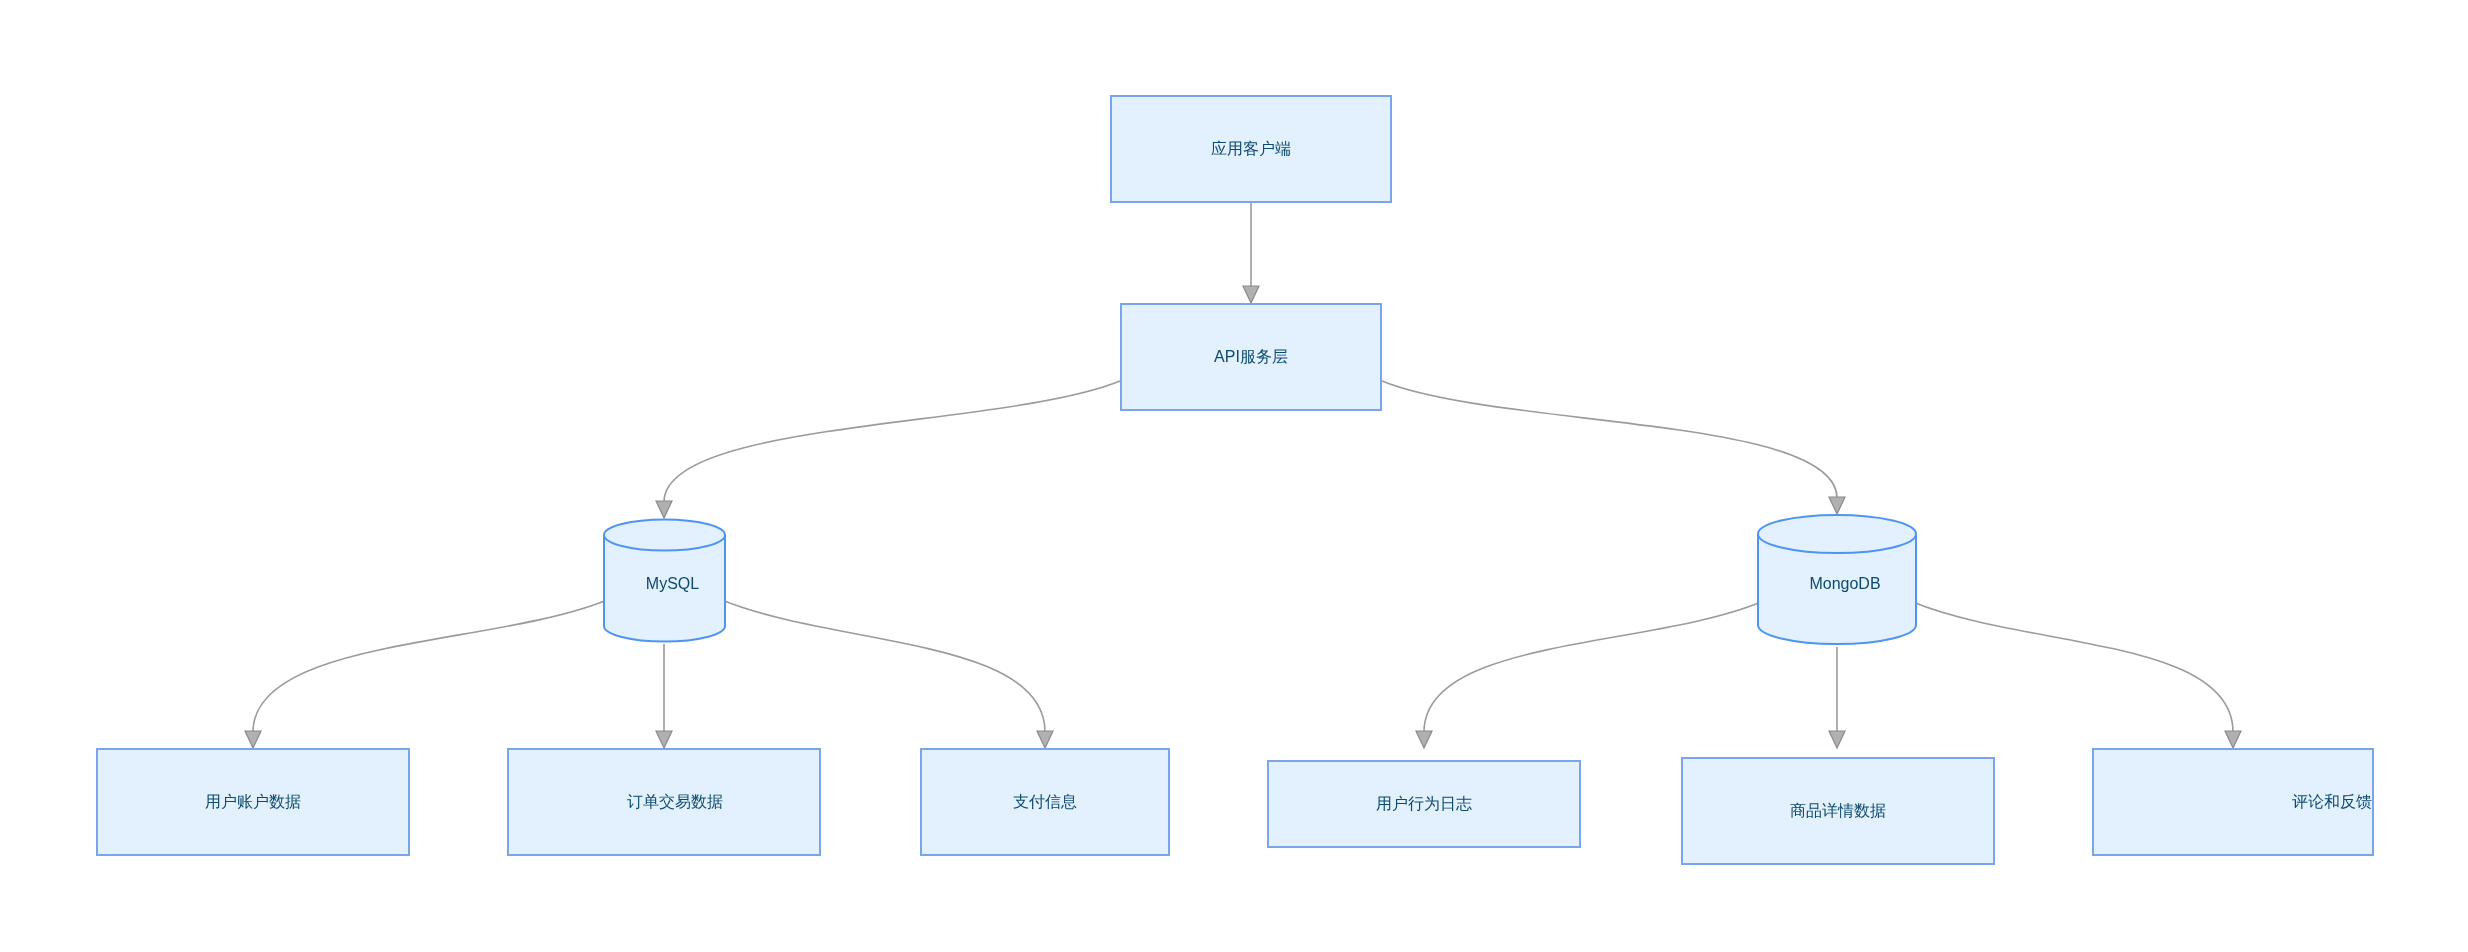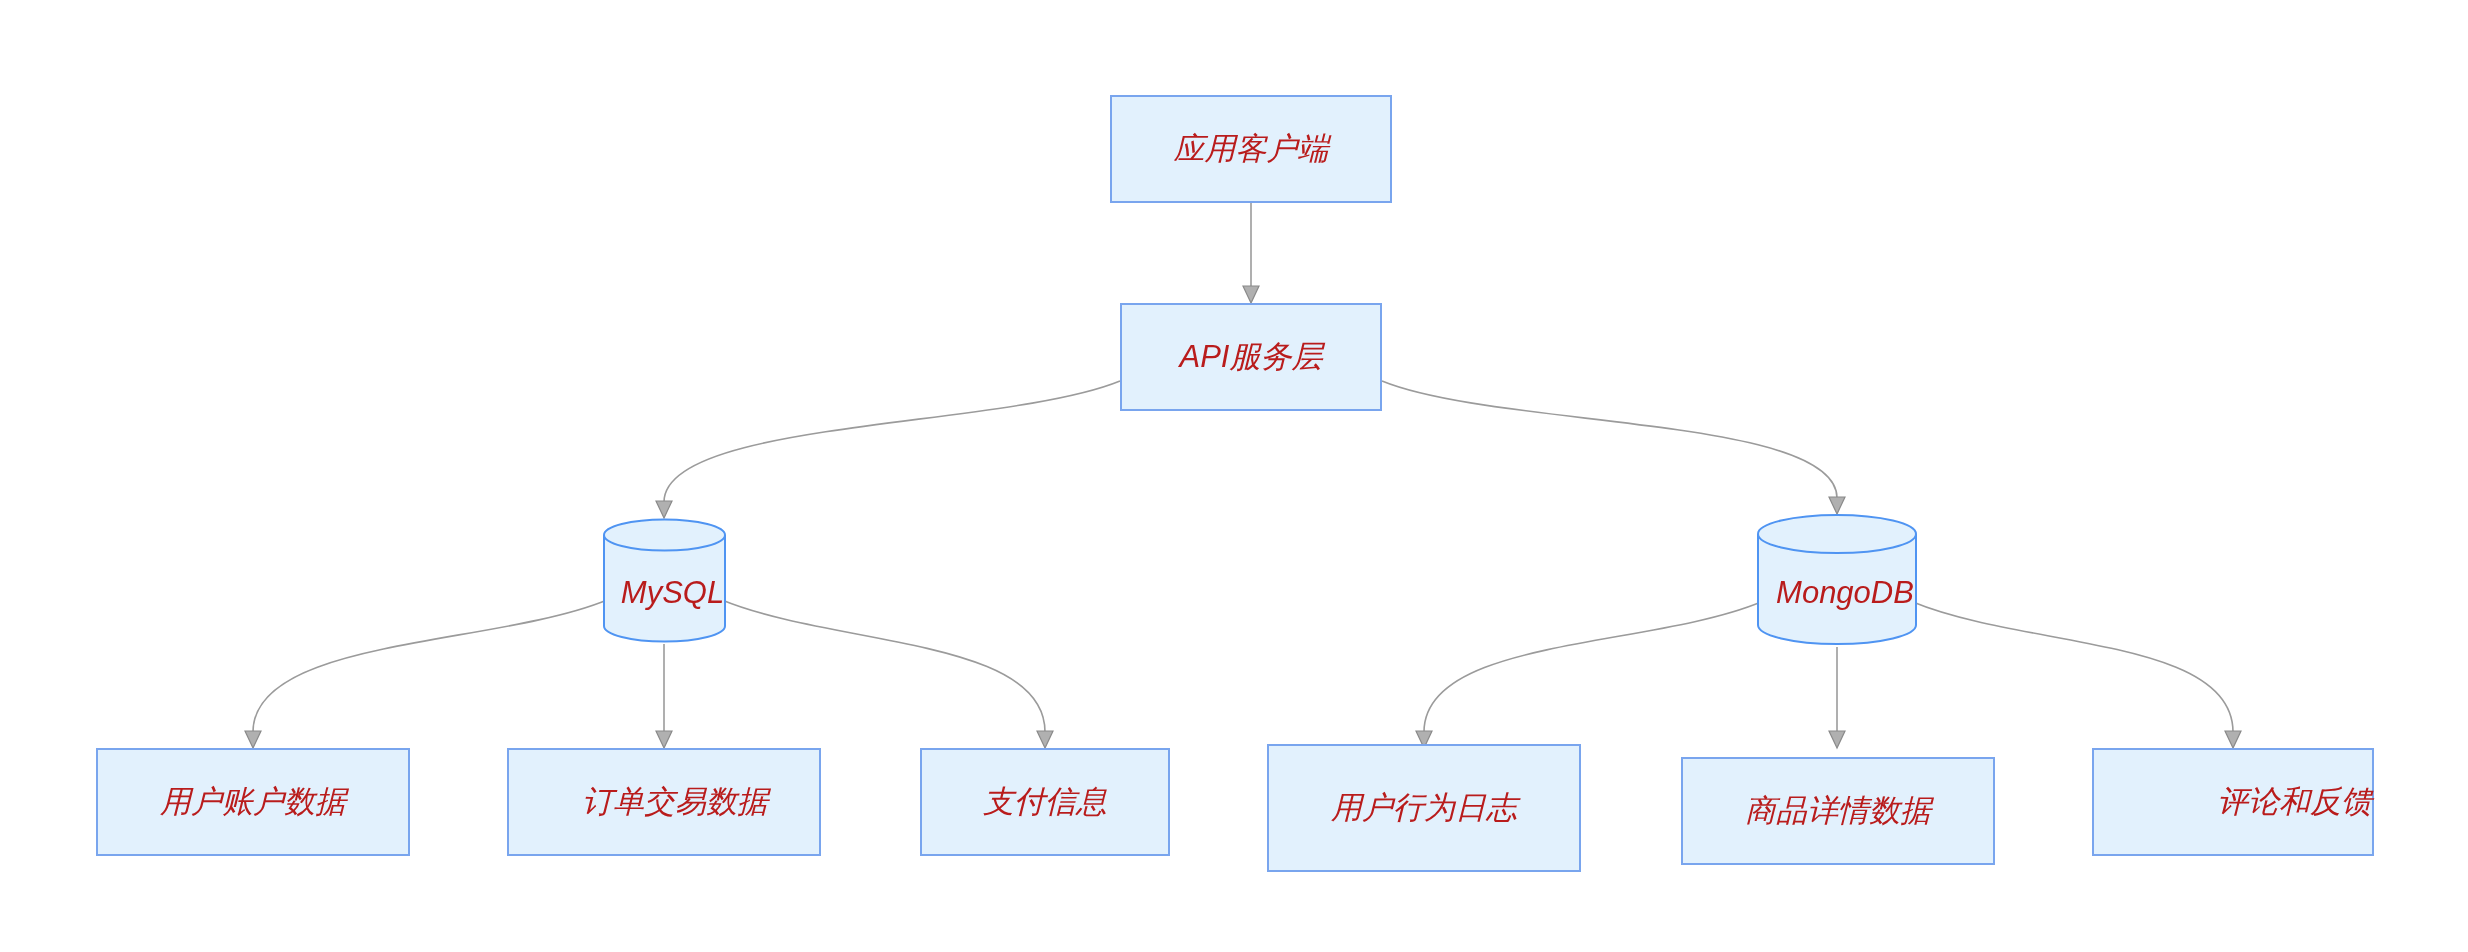--- a/index.html
+++ b/index.html
@@ -38,25 +38,24 @@
     box-sizing: border-box;
   }
   .rect-node {
     background: #e2f1fd;
     border: 2px solid #79a5ee;
     display: flex;
     align-items: center;
     justify-content: center;
   }
   .node-label {
-    font-size: 31px;
-    color: #b91c1c;
+    font-size: 16px;
+    color: #0c4a6e;
     white-space: nowrap;
     text-align: center;
-    font-style: italic;
   }
   .cyl-node svg {
     position: absolute;
     left: 0; top: 0;
   }
   .cyl-label {
     position: absolute;
     left: 0;
     width: 100%;
     text-align: center;
@@ -127,21 +126,21 @@
   </div>
 
   <div class="node rect-node" style="left:507px; top:748px; width:314px; height:108px;padding-left:22px;">
     <span class="node-label">订单交易数据</span>
   </div>
 
   <div class="node rect-node" style="left:920px; top:748px; width:250px; height:108px;">
     <span class="node-label">支付信息</span>
   </div>
 
-  <div class="node rect-node" style="left:1267px; top:744px; width:314px; height:128px;">
+  <div class="node rect-node" style="left:1267px; top:760px; width:314px; height:88px;">
     <span class="node-label">用户行为日志</span>
   </div>
 
   <div class="node rect-node" style="left:1681px; top:748px; width:314px; height:108px;margin-top:9px;">
     <span class="node-label">商品详情数据</span>
   </div>
 
   <div class="node rect-node" style="left:2092px; top:748px; width:282px; height:108px;justify-content:flex-end;">
     <span class="node-label">评论和反馈</span>
   </div>

